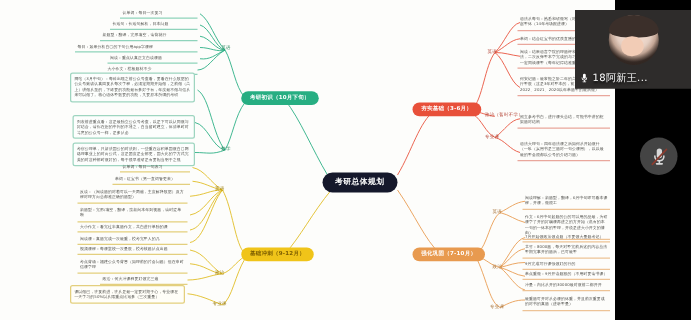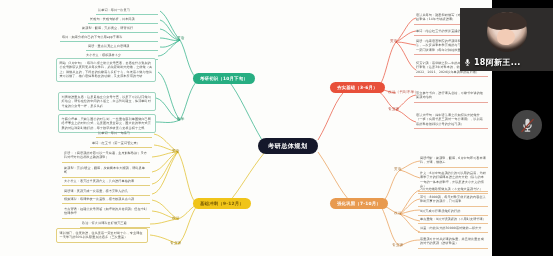--- a/index.html
+++ b/index.html
@@ -96,21 +96,21 @@
     position: absolute; left: 26%; top: 42%; width: 46%; height: 40%;
     border-radius: 45% 50% 50% 45%;
     background: #f2ccb6;
   }
   #tile .namebar {
     position: absolute; left: 0; bottom: 2px;
     display: flex; align-items: center; gap: 2px;
     padding: 1px 3px;
   }
   #tile .namebar .label {
-    color: #fff; font-size: 8px; font-weight: bold; letter-spacing: .3px;
+    color: #fff; font-size: 8px; font-weight: normal; letter-spacing: .3px;
     text-shadow: 0 1px 2px rgba(0,0,0,.9);
   }
   .micglyph { display: block; }
 
   
   #mutebubble {
     position: absolute; left: 20px; top: 110px;
     width: 30px; height: 30px; border-radius: 50%;
     background: rgba(150,150,150,.45);
     display: flex; align-items: center; justify-content: center;

